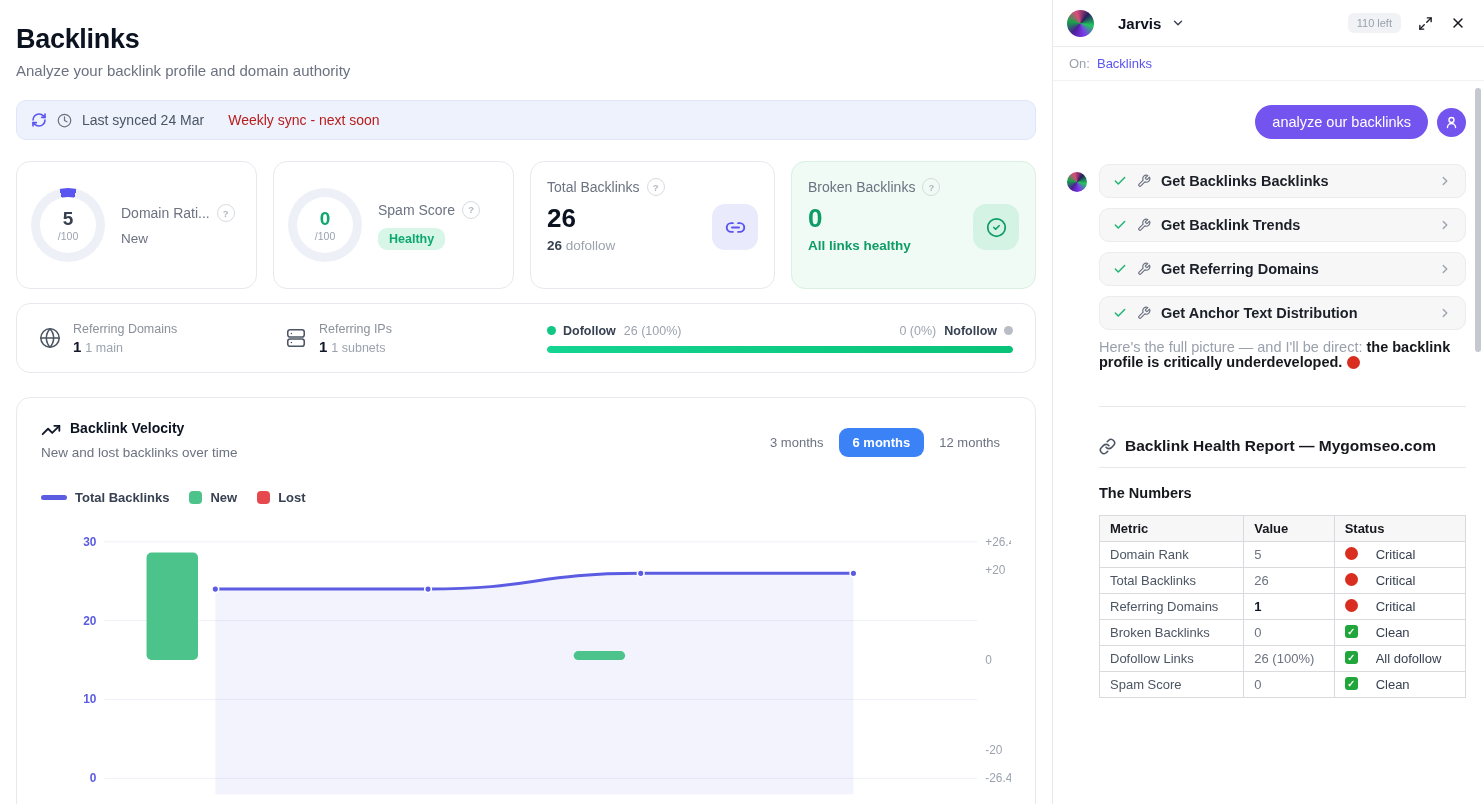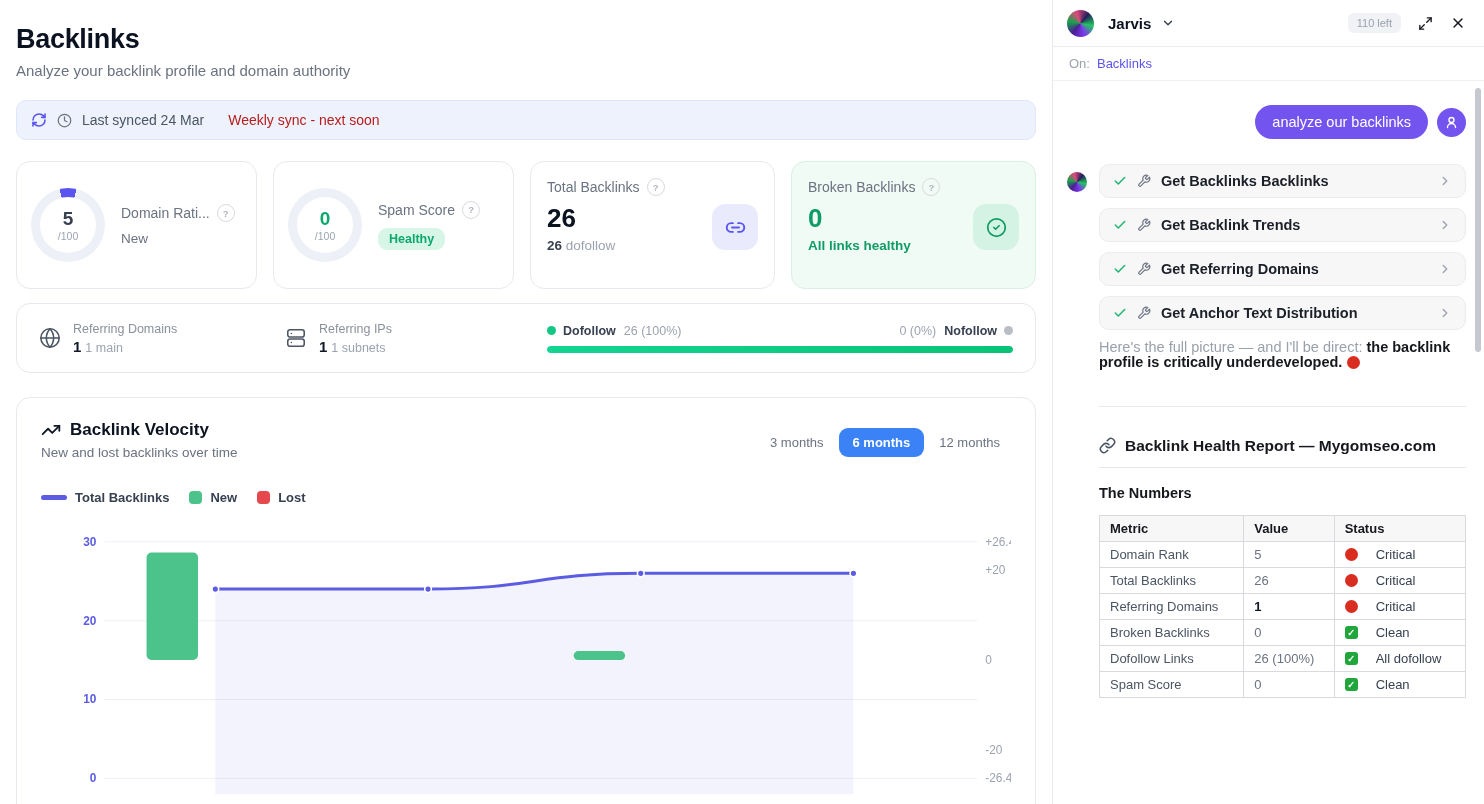--- a/index.html
+++ b/index.html
@@ -64,41 +64,41 @@
   .dot.green{background:#12c784}
   .dot.gray{background:#b9bec6}
   .follow-top .fname{font-weight:700;color:#374151;margin:0 8px 0 7px}
   .follow-top .spacer{flex:1}
   .follow-top .fname.right{margin:0 7px 0 8px}
   .follow-bar{height:7px;border-radius:5px;background:#e5e7eb;overflow:hidden}
   .follow-fill{height:100%;border-radius:5px;background:linear-gradient(90deg,#14d492,#08c377)}
 
   .velocity-card{border:1px solid #e7e9ee;border-radius:14px;padding:22px 24px;box-sizing:border-box;height:560px}
   .vel-head{display:flex;justify-content:space-between;align-items:flex-start}
-  .vel-title-row{display:flex;gap:9px;font-size:17px;font-weight:700;color:#0b1220}
+  .vel-title-row{display:flex;gap:9px;font-size:14px;font-weight:700;color:#0b1220}
   .vel-sub{font-size:13.5px;color:#6b7280;margin-top:5px}
   .range-tabs{display:flex;align-items:center;gap:4px;font-size:13px;color:#6b7280;margin-top:8px}
   .range-tab{padding:7px 11px;border-radius:9px;cursor:pointer;white-space:nowrap}
   .range-tab.active{background:#3b82f6;color:#fff;padding:7px 14px;font-weight:600}
   .legend{display:flex;align-items:center;gap:20px;margin-top:30px;font-size:13px;font-weight:600;color:#374151}
   .legend-item{display:flex;align-items:center;gap:8px}
   .sw-line{width:26px;height:5px;border-radius:3px}
   .sw-sq{width:13px;height:13px;border-radius:4px}
   .chart-wrap{margin-top:16px}
 
   
   .sidebar{position:absolute;left:1052px;top:0;width:432px;height:804px;box-sizing:border-box;
       border-left:1px solid #e8e9ec;background:#fff}
   .sb-header{height:46px;display:flex;align-items:center;gap:8px;padding:0 18px 0 14px;
       border-bottom:1px solid #ececf0}
   .avatar{border-radius:50%;flex:none;
       background:conic-gradient(from 220deg,#4c1d95,#16a34a,#e0497c,#241f5c,#22c55e,#7c3aed,#4c1d95)}
   .avatar.lg{width:27px;height:27px}
   .avatar.sm{width:20px;height:20px;margin-top:8px}
-  .sb-name{font-size:15px;font-weight:700;color:#0b1220;margin-left:6px}
+  .sb-name{font-size:15px;font-weight:700;color:#0b1220;margin-left:16px}
   .chev-down{color:#374151;margin-left:2px}
   .sb-spacer{flex:1}
   .credits{background:#f1f2f5;color:#9aa1ac;font-size:11px;padding:4px 9px;border-radius:6px;white-space:nowrap}
   .hbtn{color:#16181d;cursor:pointer;margin-left:9px}
   .sb-context{height:33px;display:flex;align-items:center;gap:7px;padding:0 16px;font-size:13px;
       color:#9aa1ac;border-bottom:1px solid #f1f2f4}
   .ctx-link{color:#5a54f0;cursor:pointer}
   .chat{padding:24px 18px 0 14px}
   .user-row{display:flex;justify-content:flex-end;align-items:center;gap:9px;margin-bottom:25px}
   .user-bubble{background:#7454ef;color:#fff;font-size:14.5px;padding:9px 17px;border-radius:20px}
@@ -110,31 +110,31 @@
       border-radius:10px;padding:8px 13px;margin-bottom:10px;font-size:14.5px;font-weight:700;
       color:#1b1f27;cursor:pointer}
   .tool-check{color:#22b573}
   .tool-wrench{color:#6b7280}
   .tool-chev{margin-left:auto;color:#9ca3af}
   .message{margin-top:8px;font-size:14.5px;line-height:15px;color:#9aa1ac}
   .message b{color:#16181d}
   .red-dot{display:inline-block;width:13px;height:13px;border-radius:50%;background:#d92d20;
       vertical-align:-2px;margin-left:5px}
   .divider{border:0;border-top:1px solid #e7e8eb;margin:36px 0 0 0}
-  .report-heading{margin-top:30px;display:flex;align-items:flex-start;gap:9px;font-size:15.5px;font-weight:700;
+  .report-heading{margin-top:30px;display:flex;align-items:flex-end;gap:9px;font-size:15.5px;font-weight:700;
       color:#16181d;padding-bottom:12px;border-bottom:1px solid #e7e8eb}
   .chain-ic{color:#4b5563}
   .report-sub{margin-top:17px;font-size:14.5px;font-weight:700;color:#16181d}
   table.report{margin-top:14px;border-collapse:collapse;width:100%;font-size:13px}
   table.report th,table.report td{border:1px solid #d9dadd;padding:4px 10px;text-align:left;height:17px}
   table.report th{background:#f7f7f8;color:#16181d;font-weight:700}
   td.c-metric{color:#4b5563}
   td.c-value{color:#6b7280}
   td.c-value.bold{color:#111827;font-weight:700}
-  .status-cell{display:flex;align-items:center;gap:18px;color:#374151}
+  .status-cell{display:flex;align-items:flex-start;gap:18px;color:#374151}
   .st-red{width:13px;height:13px;border-radius:50%;background:#d92d20;flex:none}
   .st-green{width:13px;height:13px;border-radius:3px;background:#21a63c;color:#fff;font-size:9.5px;
       font-weight:700;display:flex;align-items:center;justify-content:center;flex:none}
   .scroll-thumb{position:absolute;right:3px;top:88px;width:6px;height:264px;background:#c6c8cf;border-radius:3px;cursor:pointer}
 </style>
 </head>
 <body>
 
 <div class="main">
   <h1 class="page-title">Backlinks</h1>

